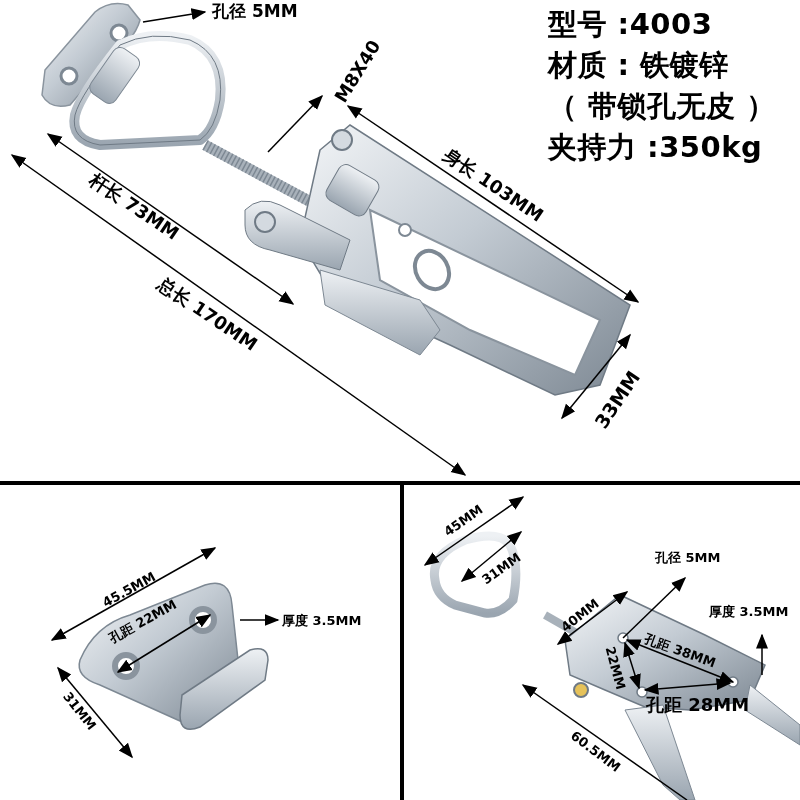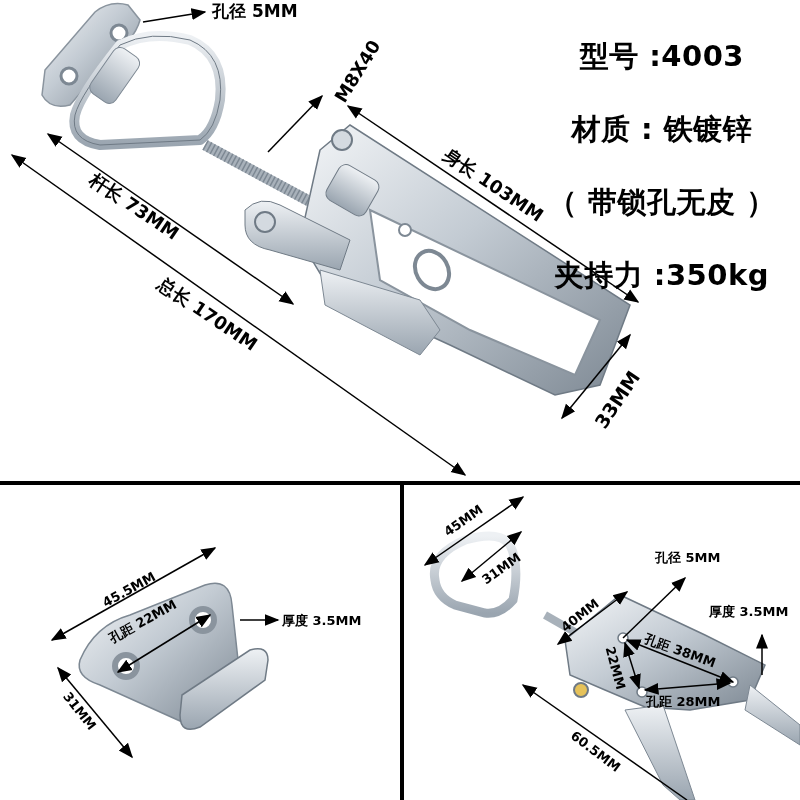--- a/index.html
+++ b/index.html
@@ -1,24 +1,24 @@
 <!DOCTYPE html>
 <html><head>
 <meta charset="utf-8">
 <style>
   html,body{margin:0;padding:0;background:#fff;}
   body{width:800px;height:800px;position:relative;overflow:hidden;font-family:"DejaVu Sans","Liberation Sans",sans-serif;}
-  .panel{position:absolute;overflow:hidden;text-align:center;}
+  .panel{position:absolute;overflow:hidden;}
   #top{left:0;top:0;width:800px;height:481px;}
   #bl{left:0;top:485px;width:400px;height:315px;}
   #br{left:405px;top:485px;width:395px;height:315px;}
   .hline{position:absolute;left:0;top:481px;width:800px;height:4px;background:#000;}
   .vline{position:absolute;left:400px;top:485px;width:4px;height:315px;background:#000;}
   .spec{position:absolute;left:548px;top:4px;font-weight:bold;color:#000;font-size:29px;line-height:41px;font-family:"DejaVu Sans",sans-serif;}
-  .spec div{white-space:nowrap;letter-spacing:0.5px;margin-top:32px;}
+  .spec div{white-space:nowrap;letter-spacing:0.5px;}
   .lbl{position:absolute;font-weight:bold;color:#000;white-space:nowrap;font-family:"DejaVu Sans",sans-serif;transform-origin:0 0;}
   svg{position:absolute;left:0;top:0;}
 </style>
 </head>
 <body>
 
 <div class="panel" id="top">
   <svg width="800" height="481" viewBox="0 0 800 481">
     <defs>
       <linearGradient id="mg" x1="0" y1="0" x2="1" y2="1">
@@ -121,15 +121,15 @@
     <line x1="357" y1="190" x2="357" y2="150" stroke="#000" stroke-width="1.5" marker-end="url(#ah)"></line>
     <line x1="118" y1="200" x2="282" y2="315" stroke="#000" stroke-width="1.5" marker-start="url(#ah)"></line>
   </svg>
   <div class="lbl" style="left:36px;top:42px;font-size:13px;transform:rotate(-35deg);">45MM</div>
   <div class="lbl" style="left:74px;top:90px;font-size:13px;transform:rotate(-35deg);">31MM</div>
   <div class="lbl" style="left:250px;top:64px;font-size:13px;">孔径 5MM</div>
   <div class="lbl" style="left:153px;top:138px;font-size:13px;transform:rotate(-38deg);">40MM</div>
   <div class="lbl" style="left:304px;top:118px;font-size:13px;">厚度 3.5MM</div>
   <div class="lbl" style="left:243px;top:145px;font-size:13px;transform:rotate(20deg);">孔距 38MM</div>
   <div class="lbl" style="left:212px;top:160px;font-size:13px;transform:rotate(75deg);">22MM</div>
-  <div class="lbl" style="left:241px;top:208px;font-size:13px;">孔距 28MM</div>
+  <div class="lbl" style="left:241px;top:208px;font-size:18px;">孔距 28MM</div>
   <div class="lbl" style="left:172px;top:243px;font-size:13px;transform:rotate(37deg);">60.5MM</div>
 </div>
 
 </body></html>

